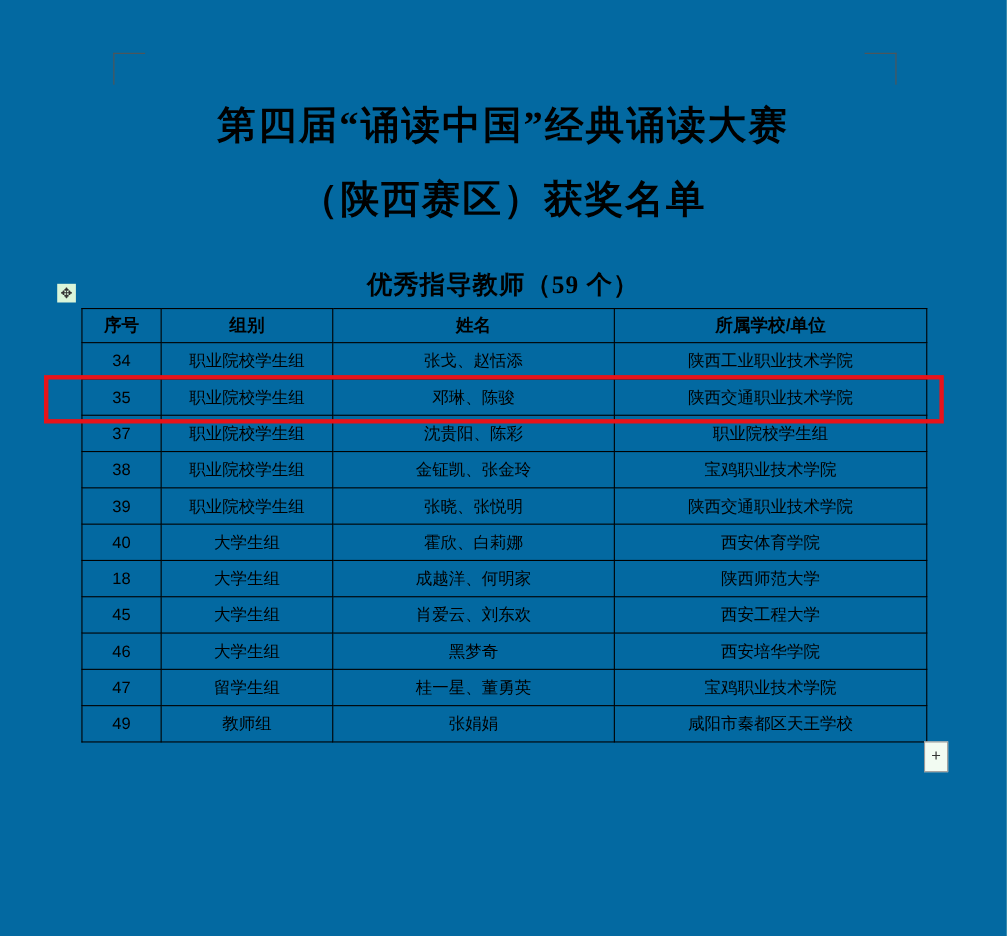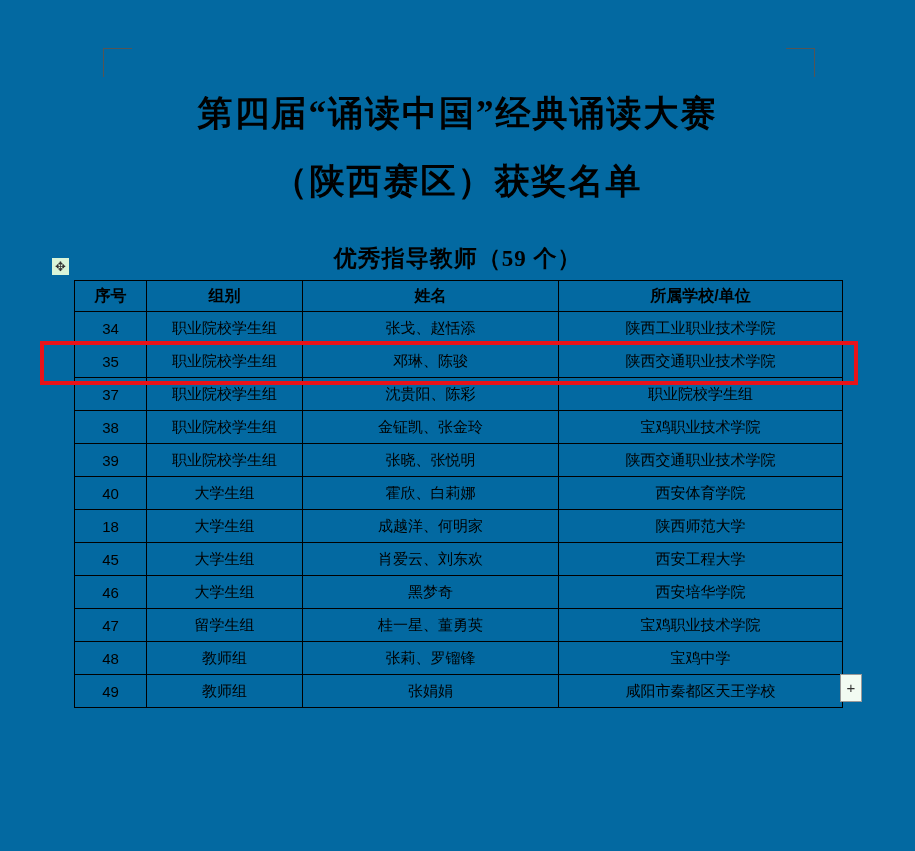--- a/index.html
+++ b/index.html
@@ -219,26 +219,20 @@
         <td>黑梦奇</td>
         <td>西安培华学院</td>
       </tr>
       <tr>
         <td>47</td>
         <td>留学生组</td>
         <td>桂一星、董勇英</td>
         <td>宝鸡职业技术学院</td>
       </tr>
       <tr>
-        <td>48</td>
-        <td>教师组</td>
-        <td>张莉、罗镏锋</td>
-        <td>宝鸡中学</td>
-      </tr>
-      <tr>
         <td>49</td>
         <td>教师组</td>
         <td>张娟娟</td>
         <td>咸阳市秦都区天王学校</td>
       </tr>
     </tbody>
   </table>
 
   <div class="highlight-box"></div>
 

